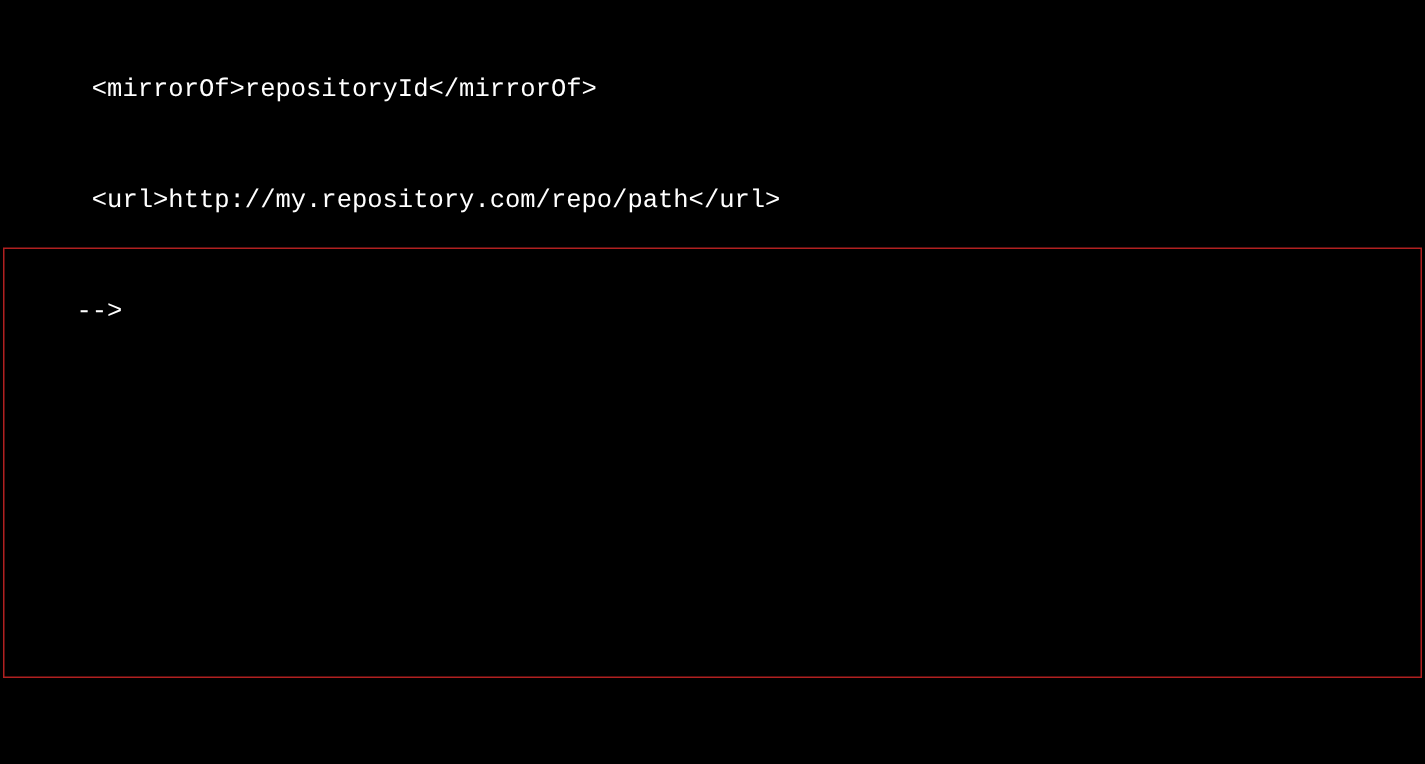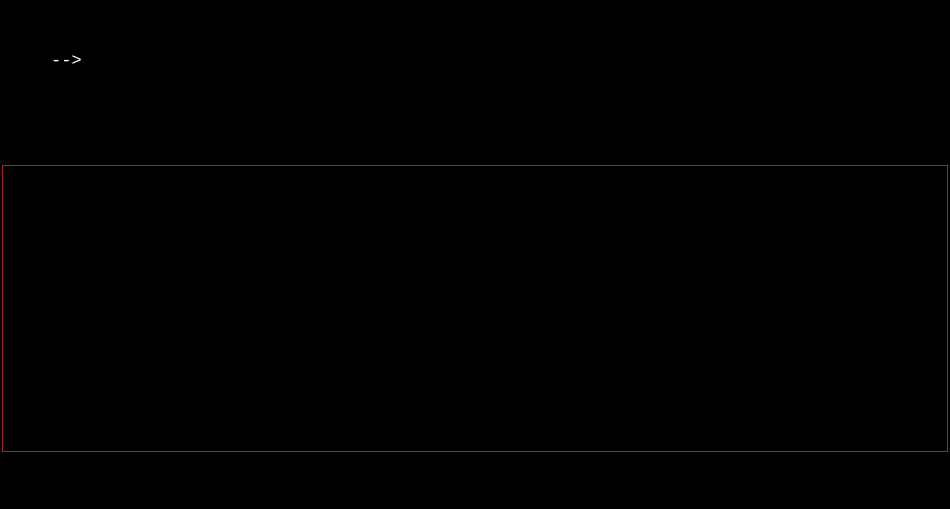--- a/index.html
+++ b/index.html
@@ -25,20 +25,22 @@
   .highlight-box {
     position: absolute;
     border: 1px solid #b02020;
     pointer-events: none;
   }
 </style>
 </head>
 <body>
 
 <div class="terminal">
+  <span class="line">      &lt;mirrorOf&gt;repositoryId&lt;/mirrorOf&gt;</span>
+  <span class="line">      &lt;url&gt;http://my.repository.com/repo/path&lt;/url&gt;</span>
   <span class="line">     --&gt;</span>
   <span class="line"></span>
   
   <span class="line"></span>
   
   <span class="line"></span>
   
   <span class="line"></span>
   
   <span class="line"></span>

